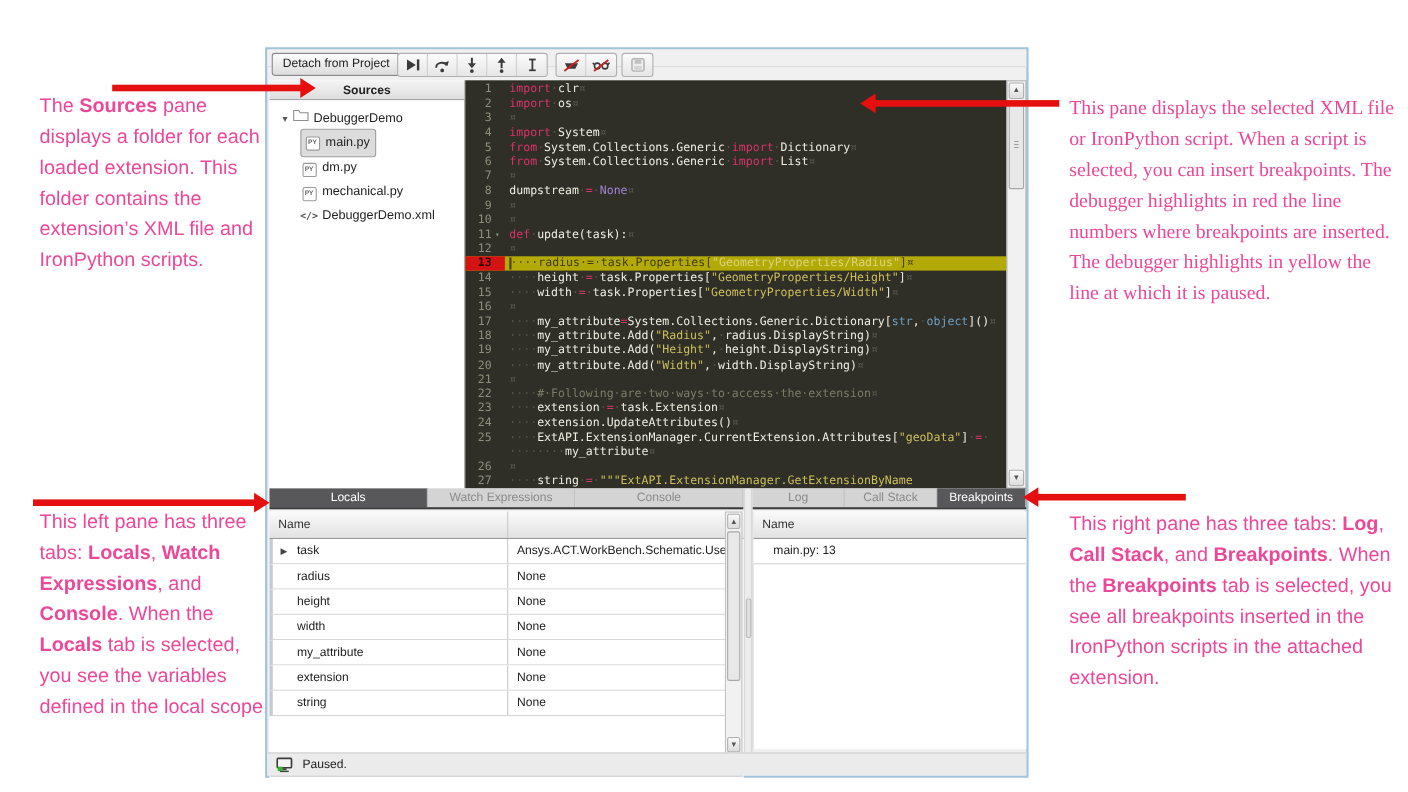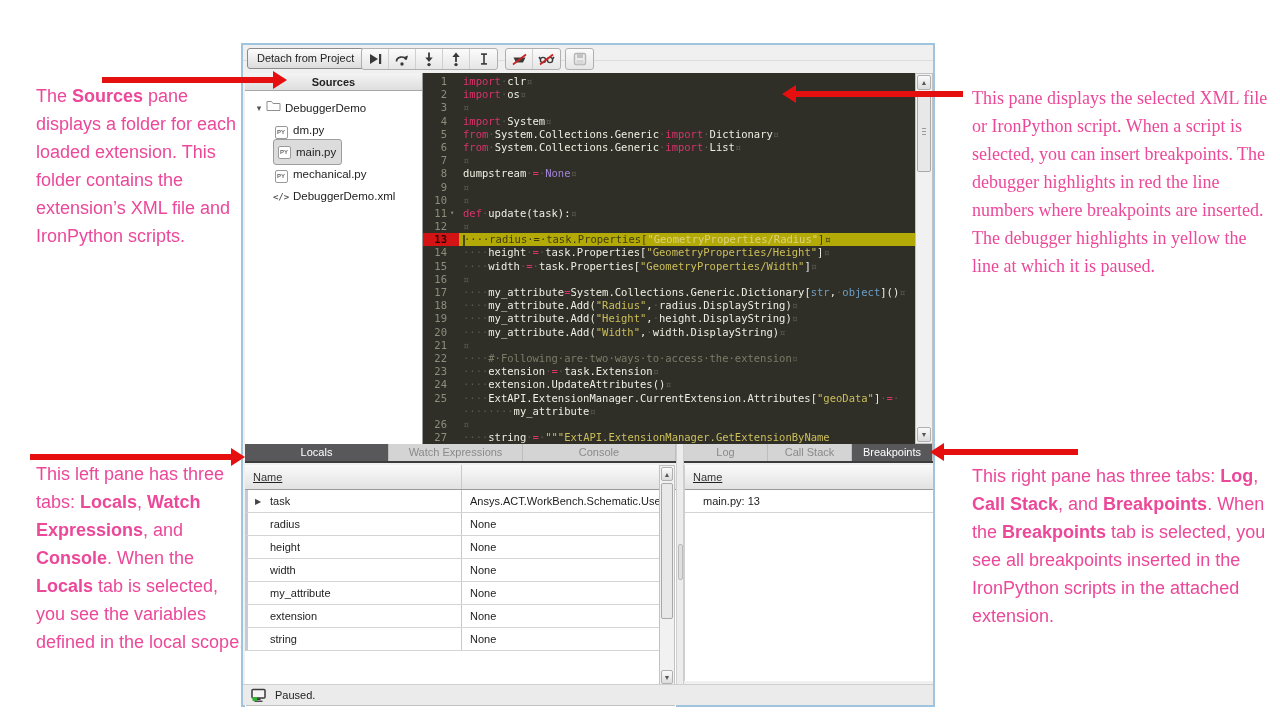--- a/index.html
+++ b/index.html
@@ -88,21 +88,21 @@
   .tab { height:17px; font:11px/17px "Liberation Sans",sans-serif; text-align:center; color:#8a8a8a;
     background:#d4d4d4; border-right:1px solid #bdbdbd; }
   .tab.active { background:#58585a; color:#fff; }
   #vsplit { position:absolute; left:433px; top:399px; width:8px; height:240px; background:#ececec;
     border-left:1px solid #cfcfcf; border-right:1px solid #cfcfcf; }
   #vsplit-thumb { position:absolute; left:0.5px; top:100px; width:5px; height:36px; background:#dfdfdf; border:1px solid #bbb; border-radius:2px; }
 
   .dtable { position:absolute; top:420px; background:#fff; font:11px/23px "Liberation Sans",sans-serif; color:#222; }
   #left-table { left:2px; width:431px; height:246px; }
   #right-table { left:441px; width:249px; height:216px; border-left:1px solid #cfcfcf; }
-  .thead { display:flex; height:25px; line-height:24px; background:linear-gradient(#fafafa,#e2e2e2); border-bottom:1px solid #9a9a9a;text-decoration:underline; }
+  .thead { display:flex; height:25px; line-height:24px; background:linear-gradient(#fafafa,#e2e2e2); border-bottom:1px solid #9a9a9a; }
   .th { padding-left:8px; color:#333; }
   #left-table .th.c1 { width:217px; border-right:1px solid #c9c9c9; }
   #left-table .th.c2 { flex:1; }
   .trow { display:flex; height:23px; border-bottom:1px solid #d4d4d4; border-left:3px solid #c3cbd4; background:#fff; }
   #right-table .trow { border-left:none;align-items:center; }
   .td { white-space:nowrap; overflow:hidden; }
   #left-table .td.c1 { width:214px; border-right:1px solid #c9c9c9; padding-left:22px; position:relative; }
   #left-table .td.c2 { flex:1; padding-left:8px; }
   #right-table .td.c1 { flex:1; padding-left:18px; }
   .rexp { position:absolute; left:7px; top:0; font-size:8px; color:#444; }
@@ -209,31 +209,31 @@
       <div id="sources-tree">
           <div class="tree-item folder">
             <span class="exp">▾</span>
             <span><span class="ticon">
                 <svg width="15" height="13" viewBox="0 0 15 13">
                   <path d="M1 2.5h4.5L7 4.5h7V11.5H1z" fill="#fff" stroke="#8f8f8f"></path>
                 </svg>
               </span><span>DebuggerDemo</span></span>
           </div>
           <div class="tree-item file">
-            <span><span class="ticon">
-                <span class="py-badge">PY</span>
-              </span><span>dm.py</span></span>
-          </div>
-          <div class="tree-item file">
             <span class="sel-box">
               <span class="ticon">
                 <span class="py-badge">PY</span>
               </span>
               <span>main.py</span>
             </span>
+          </div>
+          <div class="tree-item file">
+            <span><span class="ticon">
+                <span class="py-badge">PY</span>
+              </span><span>dm.py</span></span>
           </div>
           <div class="tree-item file">
             <span><span class="ticon">
                 <span class="py-badge">PY</span>
               </span><span>mechanical.py</span></span>
           </div>
           <div class="tree-item file">
             <span><span class="ticon">
                 <span class="xml-glyph">&lt;/&gt;</span>
               </span><span>DebuggerDemo.xml</span></span>

